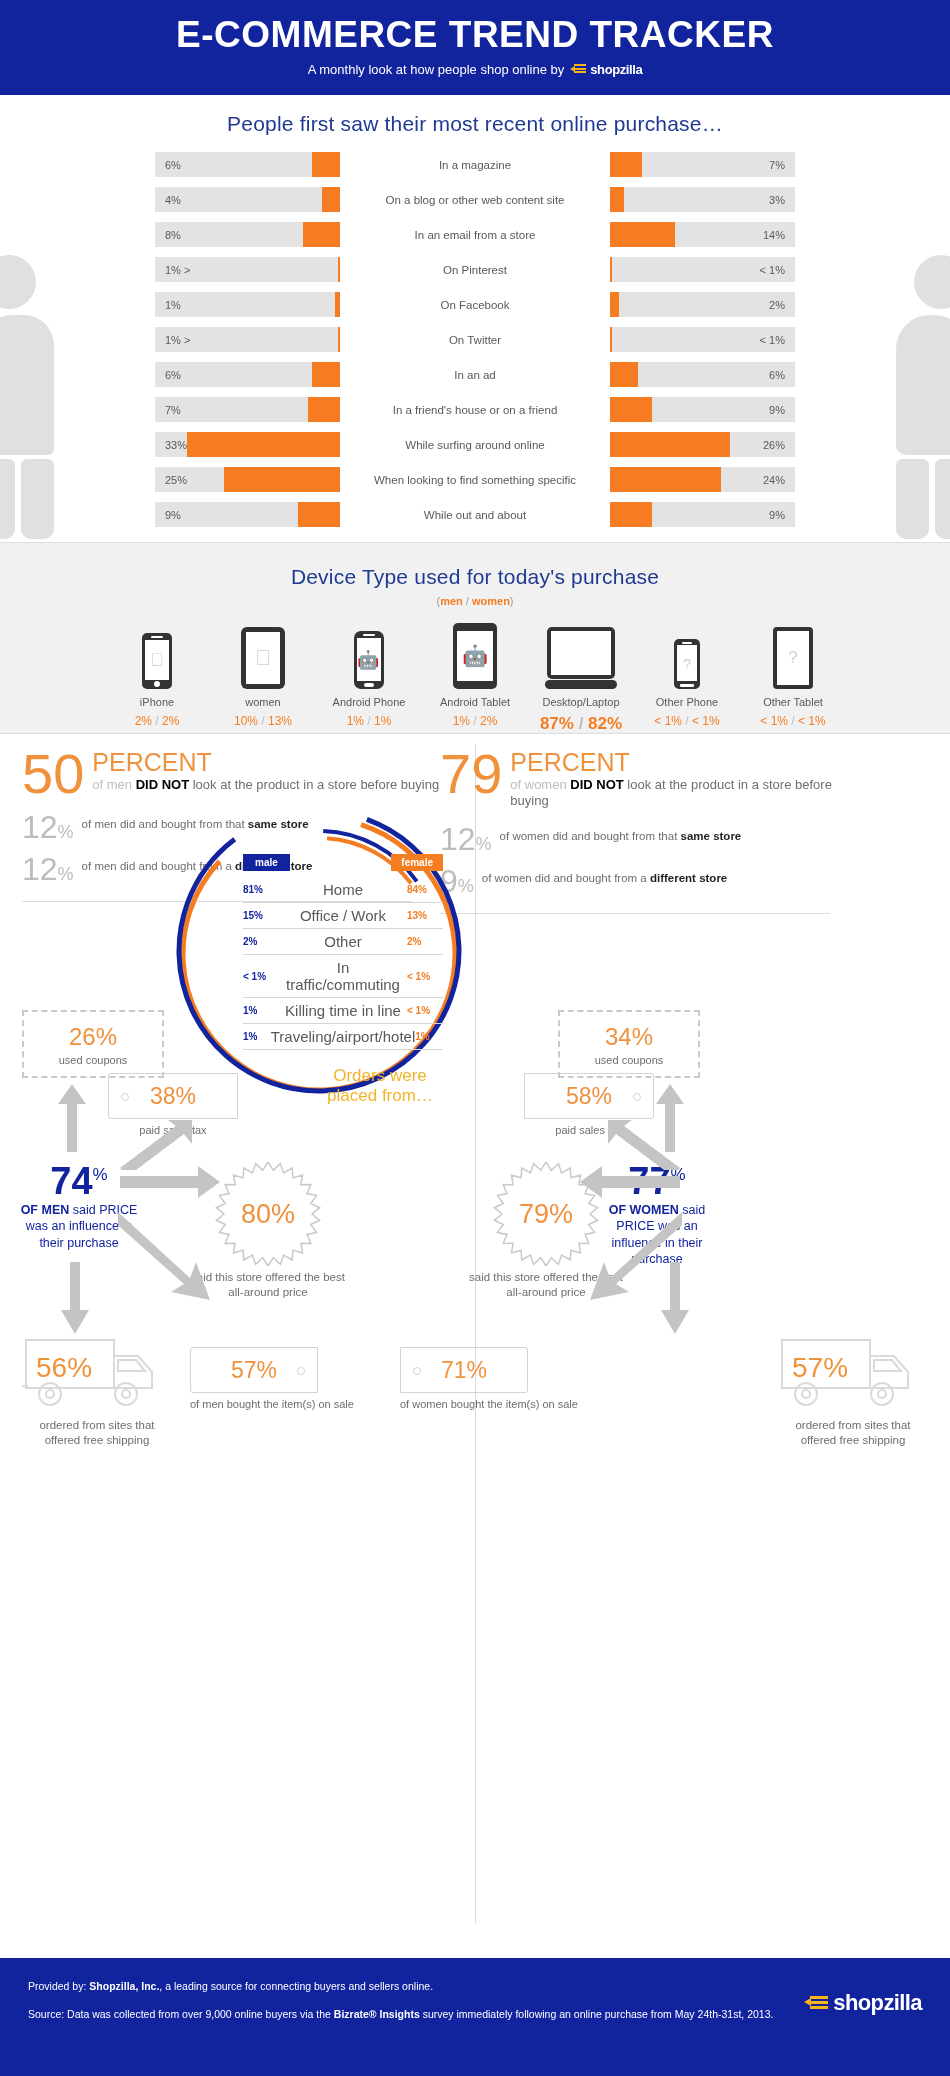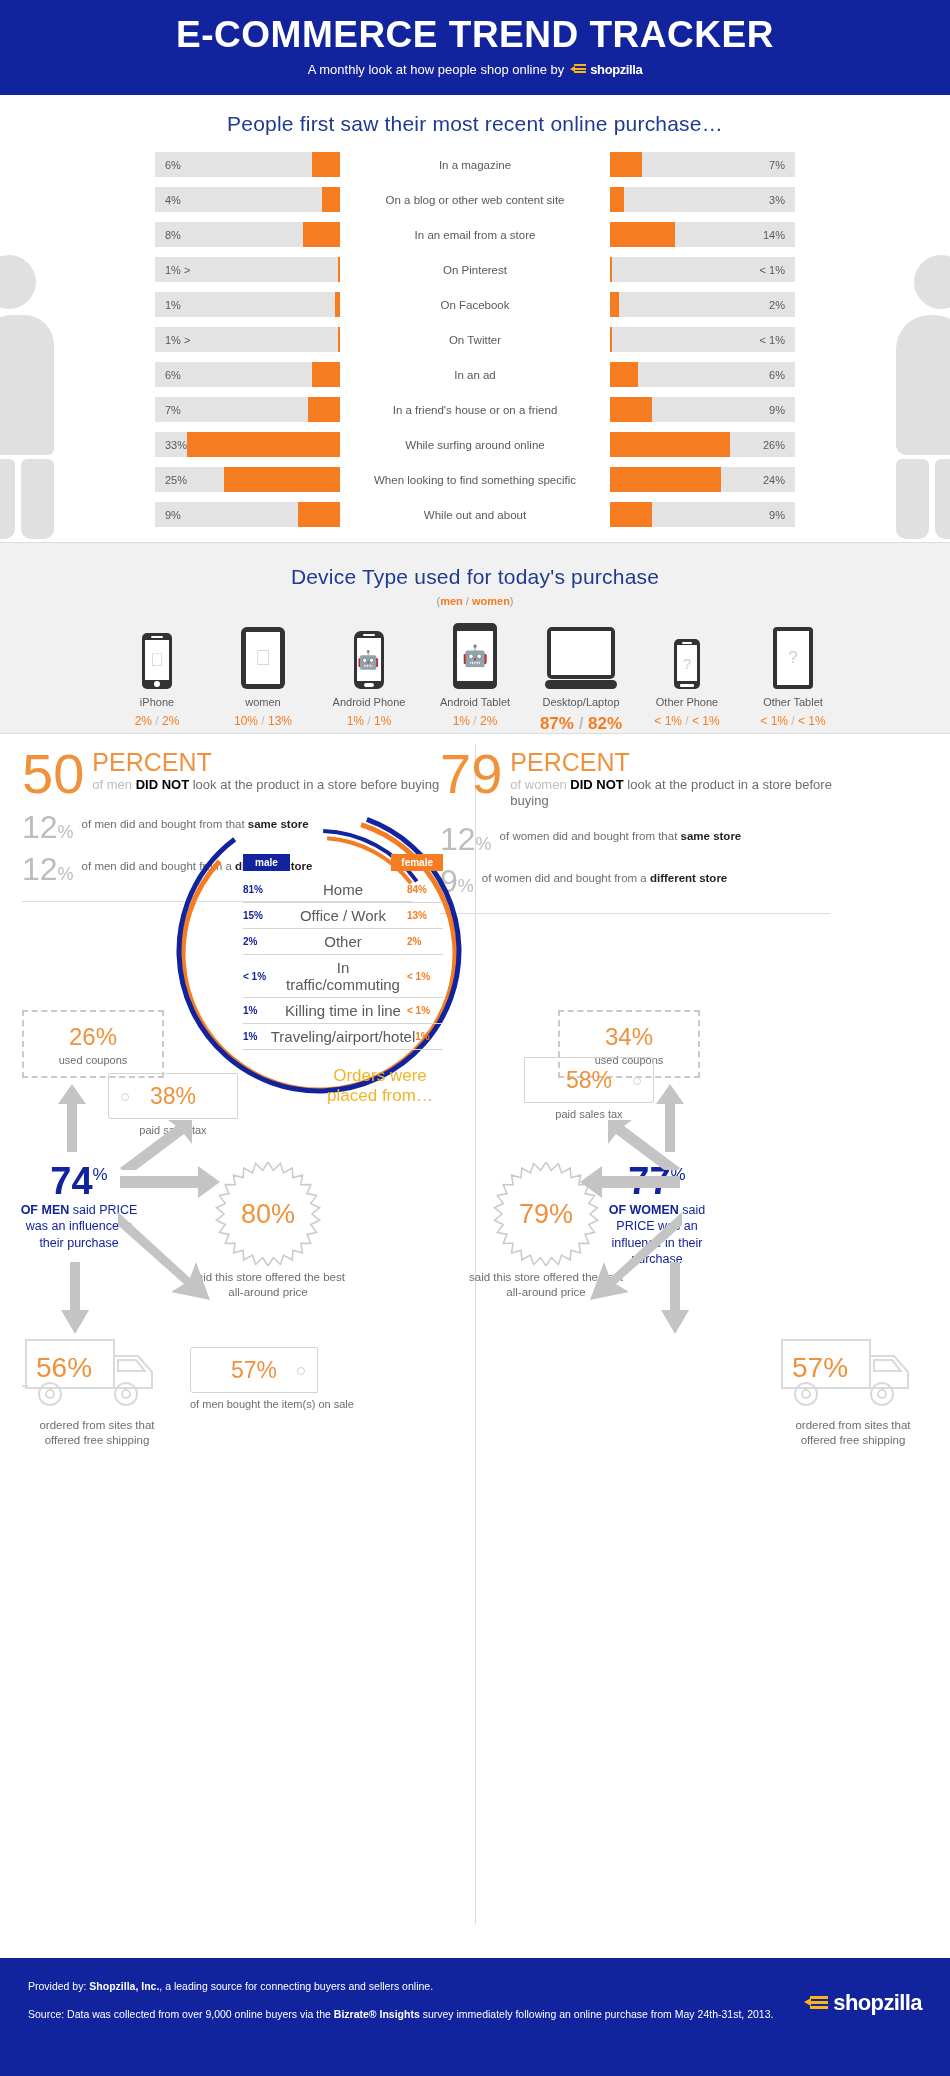--- a/index.html
+++ b/index.html
@@ -598,21 +598,21 @@
   </svg>
 
   <div class="abs" style="left:108px;top:339px;">
     <div class="tag-shape" style="border-radius:3px 0 0 3px;">
       <div class="tag-hole" style="left:12px;top:19px;"></div>
       <div class="tag-num">38%</div>
     </div>
     <div class="tag-cap">paid sales tax</div>
   </div>
 
-  <div class="abs" style="left:497px;top:323px;padding-left:27px;">
+  <div class="abs" style="left:497px;top:339px;padding-left:27px;">
     <div class="tag-shape" style="border-radius:0 3px 3px 0;">
       <div class="tag-num">58%</div>
       <div class="tag-hole" style="right:12px;top:19px;"></div>
     </div>
     <div class="tag-cap">paid sales tax</div>
   </div>
 
   <div class="abs price-blk" style="left:14px;top:430px;">
     <div class="price-big"><span>74</span><sup>%</sup></div>
     <div class="price-txt"><b>OF MEN</b><span class="reg"> said PRICE was an influence in their purchase</span></div>
@@ -703,20 +703,27 @@
   </div>
 
   <div class="abs" style="left:190px;top:613px;">
     <div class="tag-shape" style="width:128px;height:46px;border-radius:3px 0 0 3px;">
       <div class="tag-num">57%</div>
       <div class="tag-hole" style="right:12px;top:19px;"></div>
     </div>
     <div class="tag-cap">of men bought the item(s) on sale</div>
   </div>
 
+  <div class="abs" style="left:400px;top:613px;">
+    <div class="tag-shape" style="width:128px;height:46px;border-radius:0 3px 3px 0;">
+      <div class="tag-hole" style="left:12px;top:19px;"></div>
+      <div class="tag-num">71%</div>
+    </div>
+    <div class="tag-cap">of women bought the item(s) on sale</div>
+  </div>
 </div>
 
 <div class="footer">
   <div class="line1">
     <span>Provided by: </span><b>Shopzilla, Inc.</b><span>, a leading source for connecting buyers and sellers online.</span>
   </div>
   <div class="line2">
     <span>Source:  Data was collected from over 9,000 online buyers via the </span><b>Bizrate® Insights</b><span> survey immediately following an online purchase from May 24th-31st, 2013.</span>
   </div>
   <div class="footer-logo">

